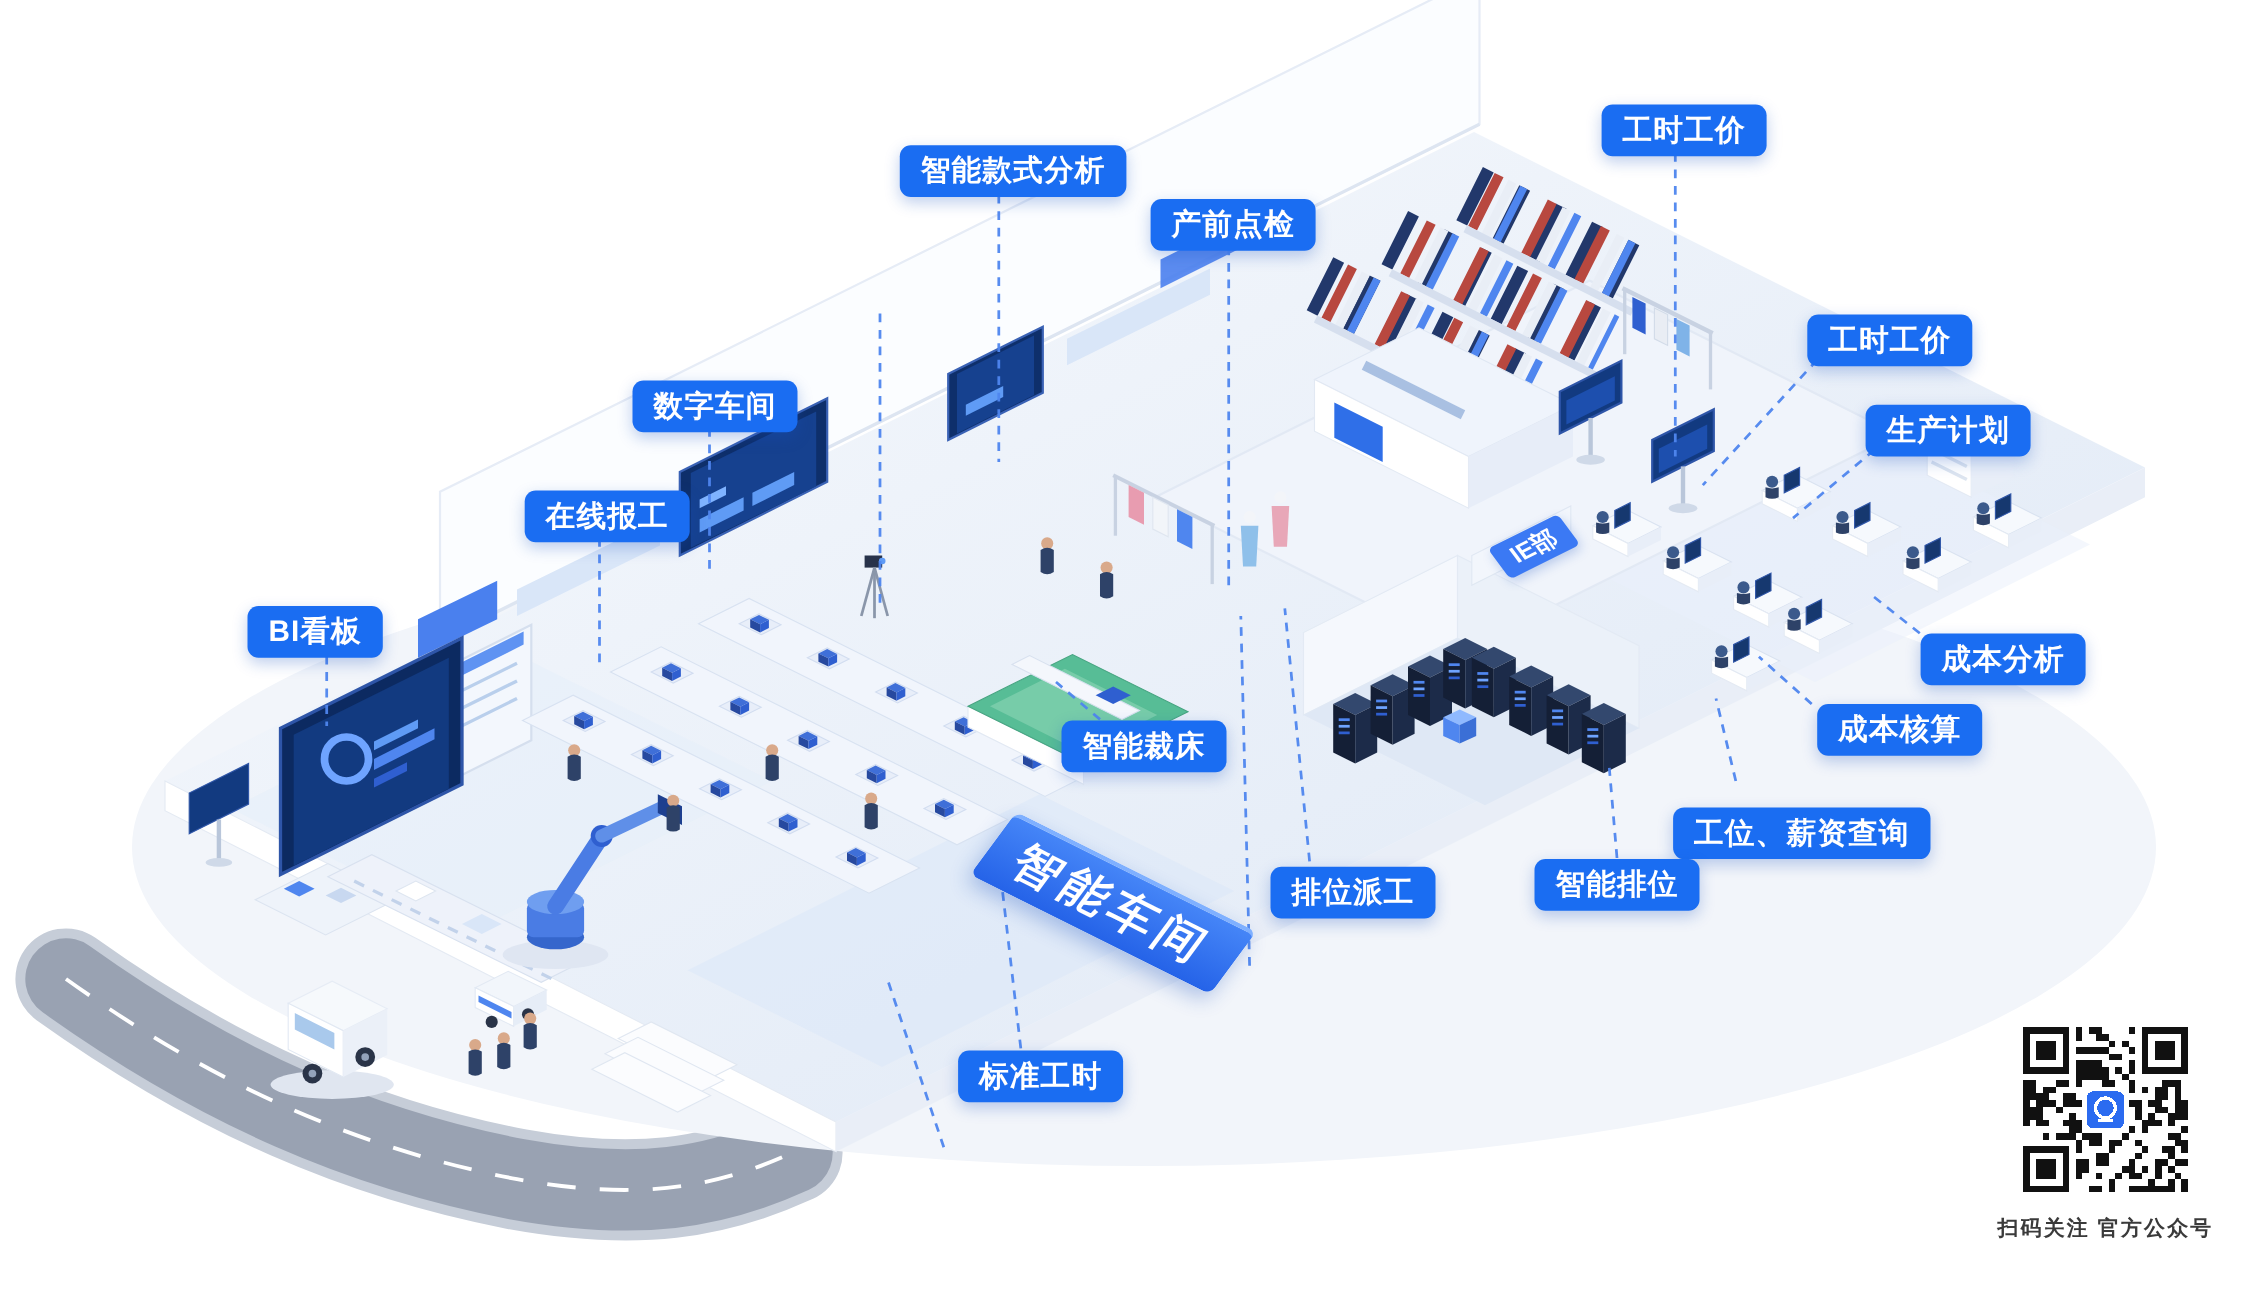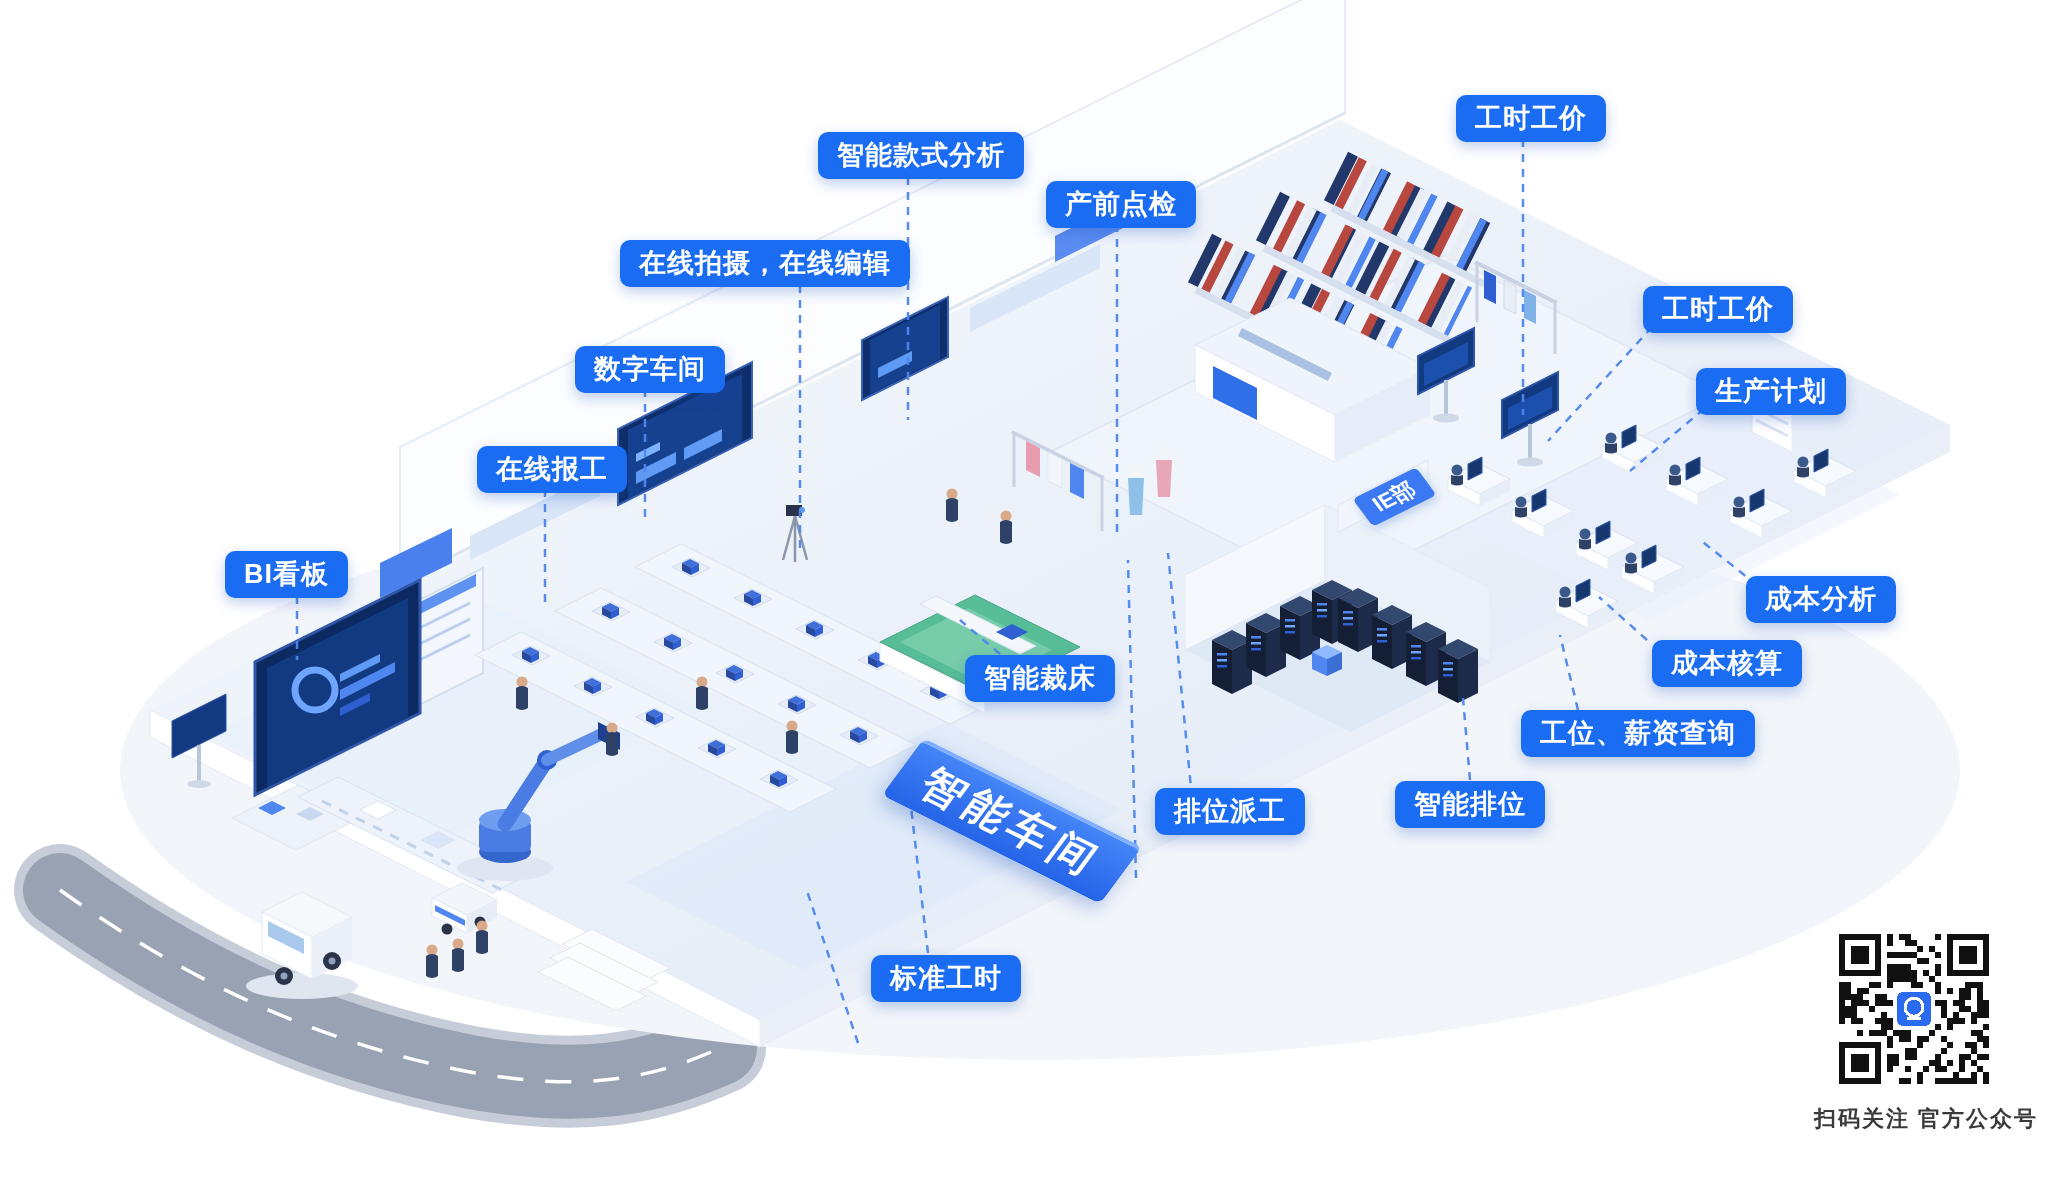--- a/index.html
+++ b/index.html
@@ -26,21 +26,21 @@
   .ie-badge{
     position:absolute;left:1359px;top:480px;z-index:25;
     background:#3b79f4;color:#fff;font-weight:700;font-size:22px;line-height:1;
     padding:6px 14px;border-radius:5px;
     transform:rotate(-26.5deg) skewX(10deg);
     box-shadow:0 4px 10px rgba(23,78,190,.25);
     white-space:nowrap;
   }
   .qr{position:absolute;left:1814px;top:928px;width:200px;z-index:30;text-align:center;}
   .qr svg{display:block;margin:0 auto;background:#fff;}
-  .qr-caption{margin-top:14px;font-size:22px;font-weight:700;color:#3a3a3a;letter-spacing:2px;white-space:nowrap;}
+  .qr-caption{margin-top:14px;font-size:19px;font-weight:700;color:#3a3a3a;letter-spacing:2px;white-space:nowrap;}
 </style>
 </head>
 <body>
 
 <div class="stage">
 
   <svg width="2061" height="1185" viewBox="0 0 2061 1185">
     <defs>
       <linearGradient id="floorG" x1="0" y1="0" x2="1" y2="1">
         <stop offset="0" stop-color="#f8fafd"></stop>
@@ -331,29 +331,28 @@
       <line x1="1136" y1="878" x2="1128" y2="560"></line>
       <line x1="928" y1="953" x2="906" y2="764"></line>
       <line x1="858" y1="1043" x2="806" y2="888"></line>
       <line x1="1000" y1="654" x2="960" y2="620"></line>
     </g>
   </svg>
 
   <div class="pill" style="left:225px;top:551px">BI看板</div>
   <div class="pill" style="left:477px;top:446px">在线报工</div>
   <div class="pill" style="left:575px;top:346px">数字车间</div>
-  <div class="pill" style="left:620px;top:240px">在线拍摄，在线编辑</div>
   <div class="pill" style="left:818px;top:132px">智能款式分析</div>
   <div class="pill" style="left:1046px;top:181px">产前点检</div>
   <div class="pill" style="left:1456px;top:95px">工时工价</div>
   <div class="pill" style="left:1643px;top:286px">工时工价</div>
   <div class="pill" style="left:1696px;top:368px">生产计划</div>
   <div class="pill" style="left:1746px;top:576px">成本分析</div>
   <div class="pill" style="left:1652px;top:640px">成本核算</div>
-  <div class="pill" style="left:1521px;top:710px">工位、薪资查询</div>
+  <div class="pill" style="left:1521px;top:734px">工位、薪资查询</div>
   <div class="pill" style="left:1395px;top:781px">智能排位</div>
   <div class="pill" style="left:1155px;top:788px">排位派工</div>
   <div class="pill" style="left:871px;top:955px">标准工时</div>
   <div class="pill" style="left:965px;top:655px">智能裁床</div>
 
   <div class="banner">智能车间</div>
 
   <div class="ie-badge">IE部</div>
 
   <div class="qr">

